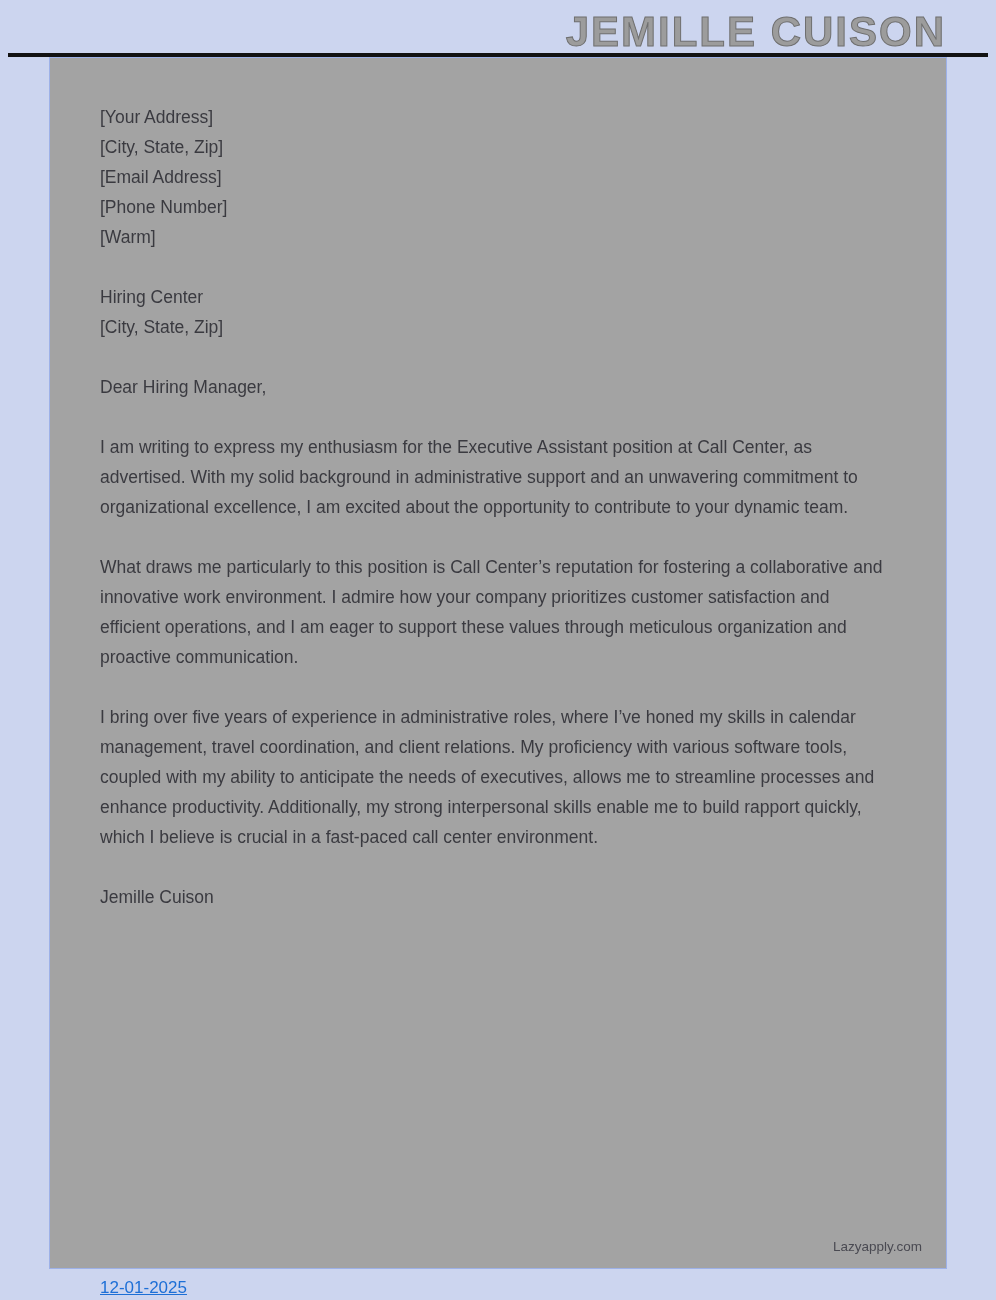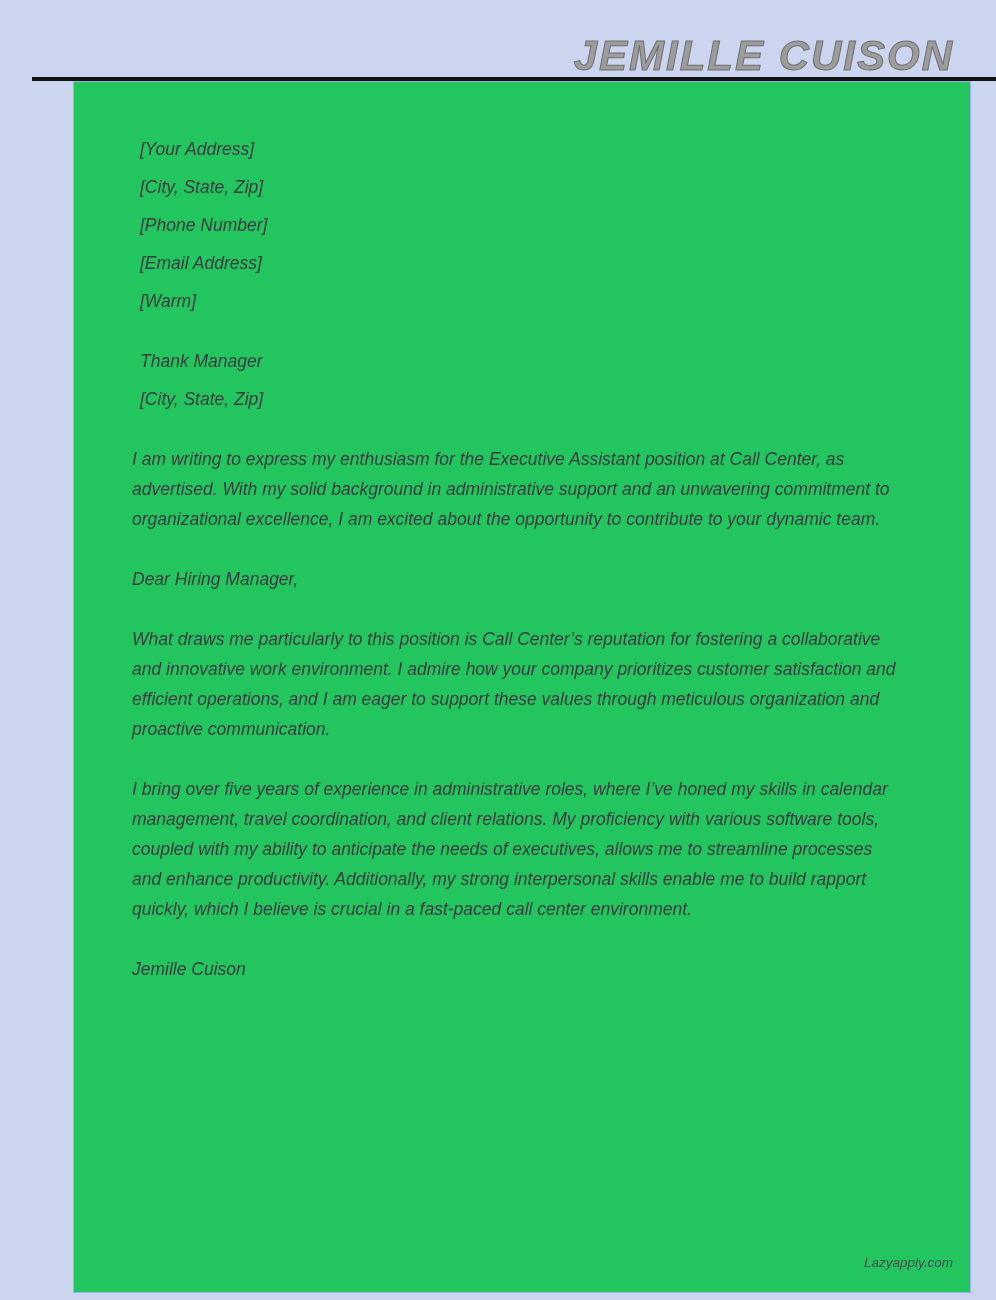--- a/index.html
+++ b/index.html
@@ -1,15 +1,15 @@
 <!DOCTYPE html>
 <html><head>
 <meta charset="utf-8">
 <style>
-  * { box-sizing: border-box; margin: 8px; padding: 0; font-style: italic; }
+  * { box-sizing: border-box; margin: 0; padding: 0; }
 
   html, body {
     width: 996px;
     height: 1300px;
   }
 
   body {
     position: relative;
     background: #ccd5ef;
     font-family: "Liberation Sans", sans-serif;
@@ -39,42 +39,42 @@
     background: #121212;
   }
 
   
   .page {
     position: absolute;
     top: 57px;
     left: 49px;
     width: 898px;
     height: 1212px;
-    background: #22c55e;
+    background: #a3a3a3;
     border: 1px solid #9db1e8;
     padding: 44px 58px 0 50px;
     color: #3a3a40;
     font-size: 17.5px;
     line-height: 30px;
   }
 
   .addr-line { line-height: 30px; }
 
   .block { margin-bottom: 30px; }
 
   .para { margin-bottom: 30px; max-width: 790px; }
 
   .closing { margin-bottom: 30px; }
 
   .signature { line-height: 30px; }
 
   
   .watermark {
     position: absolute;
-    right: 9px;
+    right: 24px;
     bottom: 6px;
     font-size: 13.5px;
     color: #4a4a52;
   }
 
   
   .date-link {
     position: absolute;
     left: 100px;
     top: 1278px;
@@ -89,33 +89,33 @@
 
 <div class="header-name">JEMILLE CUISON</div>
 
 <div class="top-rule"></div>
 
 <div class="page">
 
   <div class="block">
     <div class="addr-line">[Your Address]</div>
     <div class="addr-line">[City, State, Zip]</div>
+    <div class="addr-line">[Email Address]</div>
     <div class="addr-line">[Phone Number]</div>
-    <div class="addr-line">[Email Address]</div>
     <div class="addr-line">[Warm]</div>
   </div>
 
   <div class="block">
-    <div class="addr-line">Thank Manager</div>
+    <div class="addr-line">Hiring Center</div>
     <div class="addr-line">[City, State, Zip]</div>
   </div>
 
+  <p class="para">Dear Hiring Manager,</p>
+
   <p class="para">I am writing to express my enthusiasm for the Executive Assistant position at Call Center, as advertised. With my solid background in administrative support and an unwavering commitment to organizational excellence, I am excited about the opportunity to contribute to your dynamic team.</p>
-
-  <p class="para">Dear Hiring Manager,</p>
   <p class="para">What draws me particularly to this position is Call Center’s reputation for fostering a collaborative and innovative work environment. I admire how your company prioritizes customer satisfaction and efficient operations, and I am eager to support these values through meticulous organization and proactive communication.</p>
   <p class="para">I bring over five years of experience in administrative roles, where I’ve honed my skills in calendar management, travel coordination, and client relations. My proficiency with various software tools, coupled with my ability to anticipate the needs of executives, allows me to streamline processes and enhance productivity. Additionally, my strong interpersonal skills enable me to build rapport quickly, which I believe is crucial in a fast-paced call center environment.</p>
 
 
   <div class="signature">Jemille Cuison</div>
 
   <div class="watermark">Lazyapply.com</div>
 </div>
 
 <a class="date-link">12-01-2025</a>

